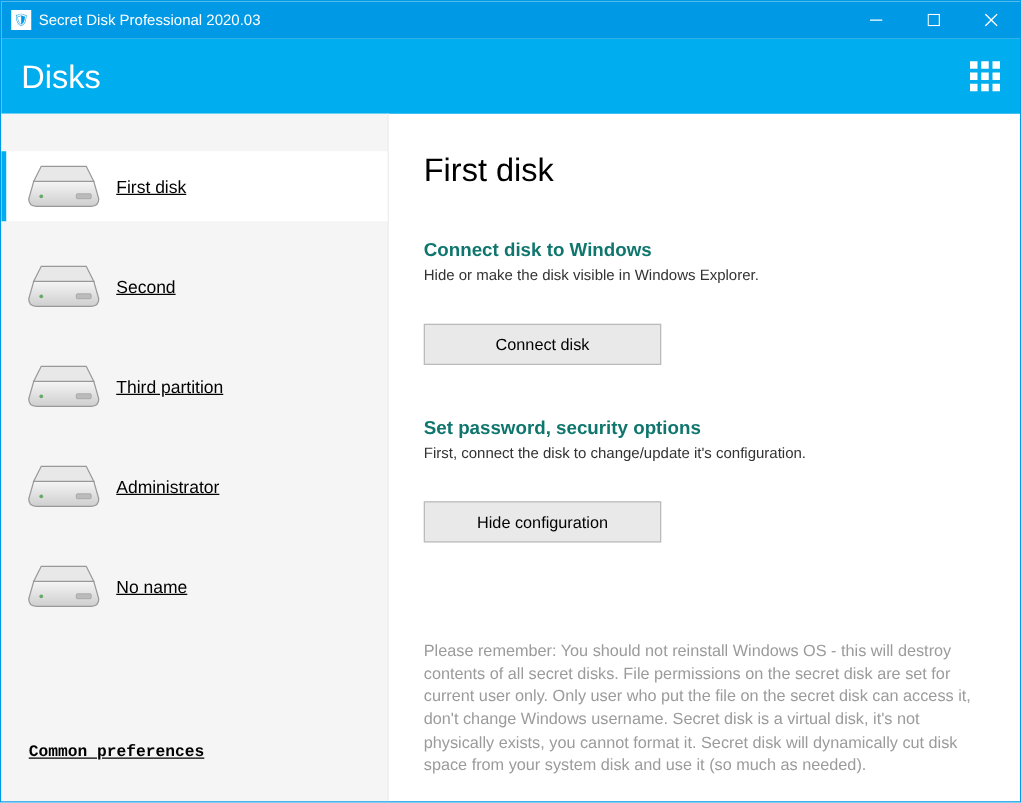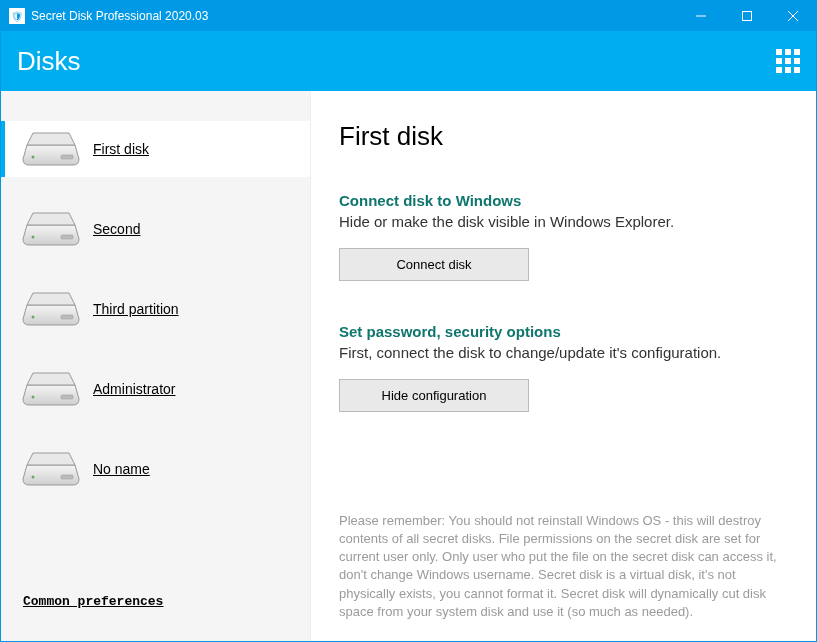--- a/index.html
+++ b/index.html
@@ -140,33 +140,34 @@
 .section {
   margin-bottom: 42px;
 }
 .section-title {
   font-size: 15px;
   font-weight: bold;
   margin-bottom: 4px;
   color: #0f766e;
 }
 .section-desc {
-  font-size: 15px;
+  font-size: 12px;
   color: #333;
   margin-bottom: 18px;
 }
 .btn {
   display: inline-block;
   background: #e9e9e9;
   border: 1px solid #bbb;
   padding: 8px 0;
   width: 190px;
   text-align: center;
   font-size: 13px;
   cursor: pointer;
+  margin-top: 14px;
 }
 .disclaimer {
   margin-top: auto;
   font-size: 13px;
   color: #9b9b9b;
   line-height: 1.4;
 }
 </style>
 </head>
 <body>

